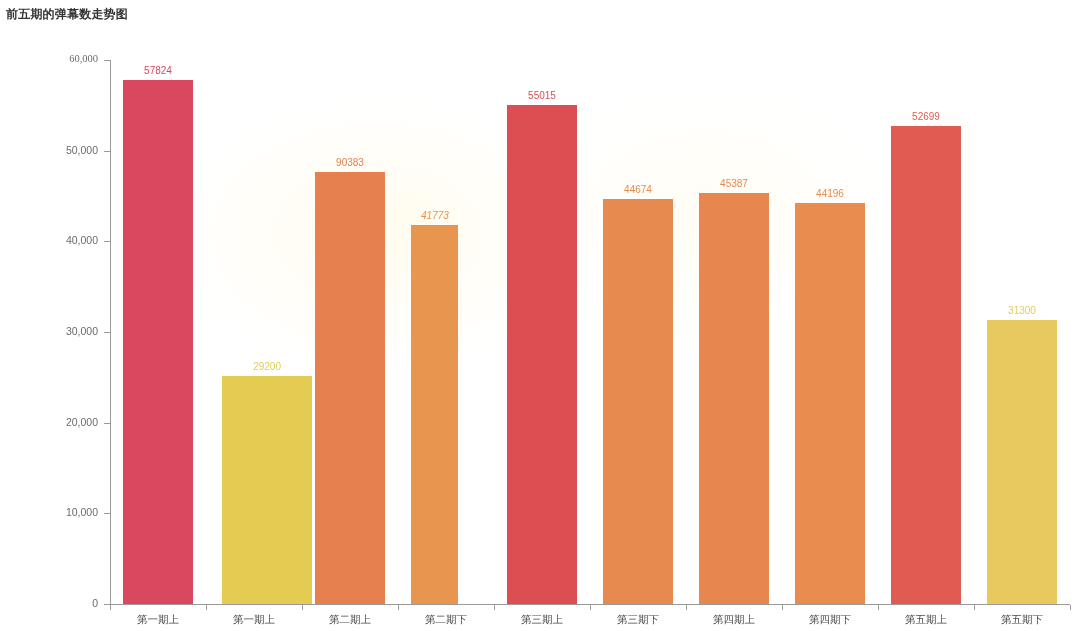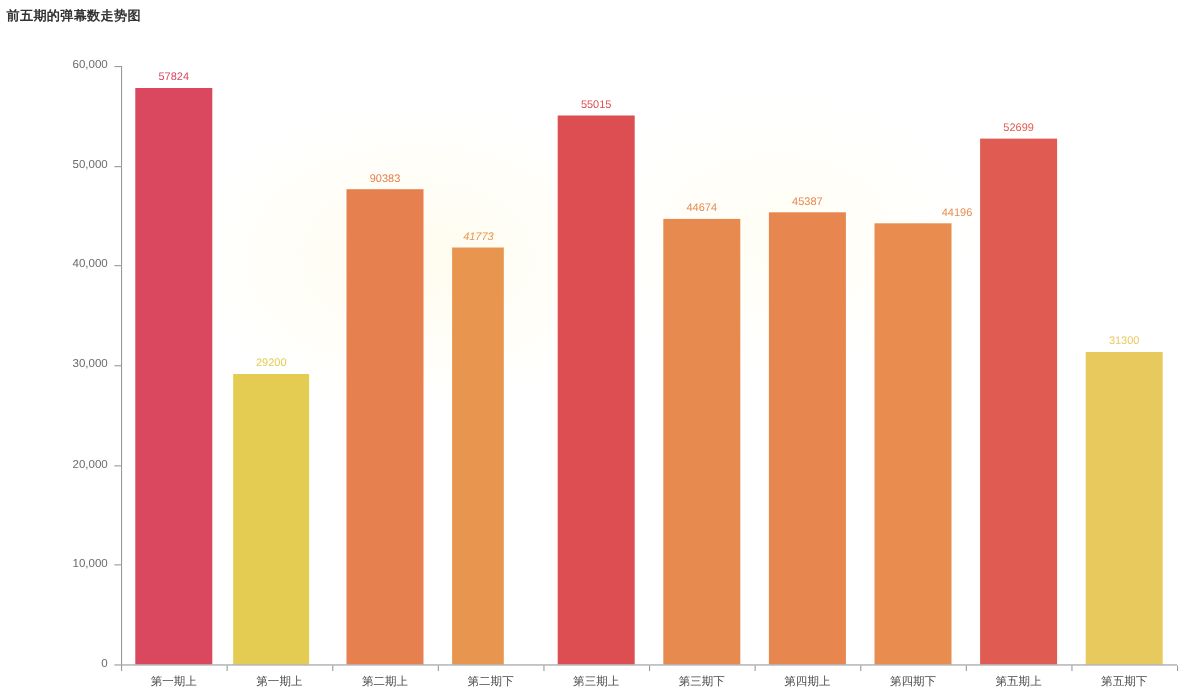--- a/index.html
+++ b/index.html
@@ -135,21 +135,21 @@
 
   <div id="chart-title">前五期的弹幕数走势图</div>
 
   <div id="plot-area">
     <div id="plot-wash"></div>
     <div id="bars-layer">
         <div class="bar" style="left: 13.44px; width: 69.12px; height: 524.271px;">
           <div class="bar-rect" style="background: rgb(217, 72, 95);"></div>
           <div class="bar-label" style="color: rgb(217, 72, 95);">57824</div>
         </div>
-        <div class="bar" style="left: 102px; width: 69.12px; height: 264px;">
+        <div class="bar" style="left: 112px; width: 69.12px; height: 228px; padding-left: 21px;">
           <div class="bar-rect" style="background: rgb(227, 204, 81);"></div>
           <div class="bar-label" style="color: rgb(227, 204, 81);">29200</div>
         </div>
         <div class="bar" style="left: 205.44px; width: 69.12px; height: 431.564px;">
           <div class="bar-rect" style="background: rgb(231, 128, 79);"></div>
           <div class="bar-label" style="color: rgb(231, 128, 79);">90383</div>
         </div>
         <div class="bar" style="left: 301.44px; width: 47px; height: 378.742px; font-style: italic;">
           <div class="bar-rect" style="background: rgb(232, 149, 79);"></div>
           <div class="bar-label" style="color: rgb(232, 149, 79);">41773</div>
@@ -161,21 +161,21 @@
         <div class="bar" style="left: 493.44px; width: 69.12px; height: 405.044px; margin-top: 40px;">
           <div class="bar-rect" style="background: rgb(231, 138, 79);"></div>
           <div class="bar-label" style="color: rgb(231, 138, 79);">44674</div>
         </div>
         <div class="bar" style="left: 589.44px; width: 69.12px; height: 411.509px;">
           <div class="bar-rect" style="background: rgb(231, 135, 79);"></div>
           <div class="bar-label" style="color: rgb(231, 135, 79);">45387</div>
         </div>
         <div class="bar" style="left: 685.44px; width: 69.12px; height: 400.71px;">
           <div class="bar-rect" style="background: rgb(232, 140, 79);"></div>
-          <div class="bar-label" style="color: rgb(232, 140, 79); margin-left: 40px;">44196</div>
+          <div class="bar-label" style="color: rgb(232, 140, 79);">44196</div>
         </div>
         <div class="bar" style="left: 781.44px; width: 69.12px; height: 477.804px;">
           <div class="bar-rect" style="background: rgb(224, 91, 82);"></div>
           <div class="bar-label" style="color: rgb(224, 91, 82);">52699</div>
         </div>
         <div class="bar" style="left: 877.44px; width: 69.12px; height: 283.787px; border-radius: 21px;">
           <div class="bar-rect" style="background: rgb(232, 201, 94);"></div>
           <div class="bar-label" style="color: rgb(232, 201, 94);">31300</div>
         </div>
       </div>
@@ -191,21 +191,21 @@
       <div class="y-tick-label" style="top: 506.333px; left: 28px; right: auto;">10,000</div>
       <div class="y-tick-mark" style="top: 422.667px;"></div>
       <div class="y-tick-label" style="top: 415.667px; left: 28px; right: auto;">20,000</div>
       <div class="y-tick-mark" style="top: 332px;"></div>
       <div class="y-tick-label" style="top: 325px; left: 28px; right: auto;">30,000</div>
       <div class="y-tick-mark" style="top: 241.333px;"></div>
       <div class="y-tick-label" style="top: 234.333px; left: 28px; right: auto;">40,000</div>
       <div class="y-tick-mark" style="top: 150.667px;"></div>
       <div class="y-tick-label" style="top: 143.667px; left: 28px; right: auto;">50,000</div>
       <div class="y-tick-mark" style="top: 60px;"></div>
-      <div class="y-tick-label" style="top: 53px; left: 28px; right: auto;">60,000</div>
+      <div class="y-tick-label" style="top: 53px; left: 28px; right: auto; font-family: Liberation Serif, serif;">60,000</div>
     </div>
   <div id="x-axis-labels">
       <div class="x-tick-mark" style="left: 110px;"></div>
       <div class="x-tick-label" style="left: 110px; width: 96px;">第一期上</div>
       <div class="x-tick-mark" style="left: 206px;"></div>
       <div class="x-tick-label" style="left: 206px; width: 96px;">第一期上</div>
       <div class="x-tick-mark" style="left: 302px;"></div>
       <div class="x-tick-label" style="left: 302px; width: 96px;">第二期上</div>
       <div class="x-tick-mark" style="left: 398px;"></div>
       <div class="x-tick-label" style="left: 398px; width: 96px;">第二期下</div>

